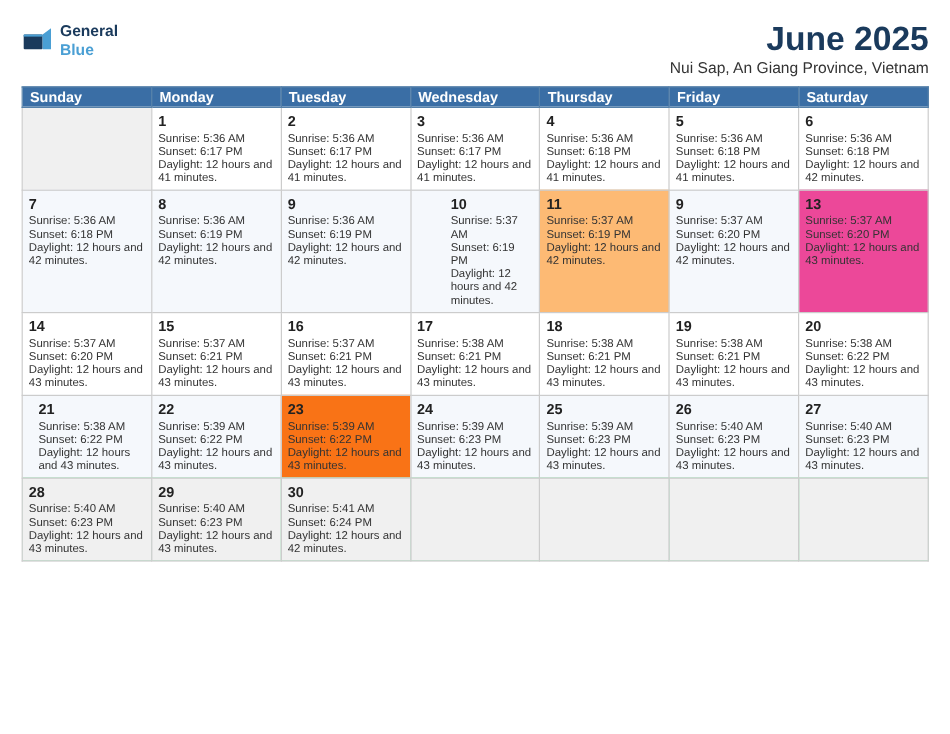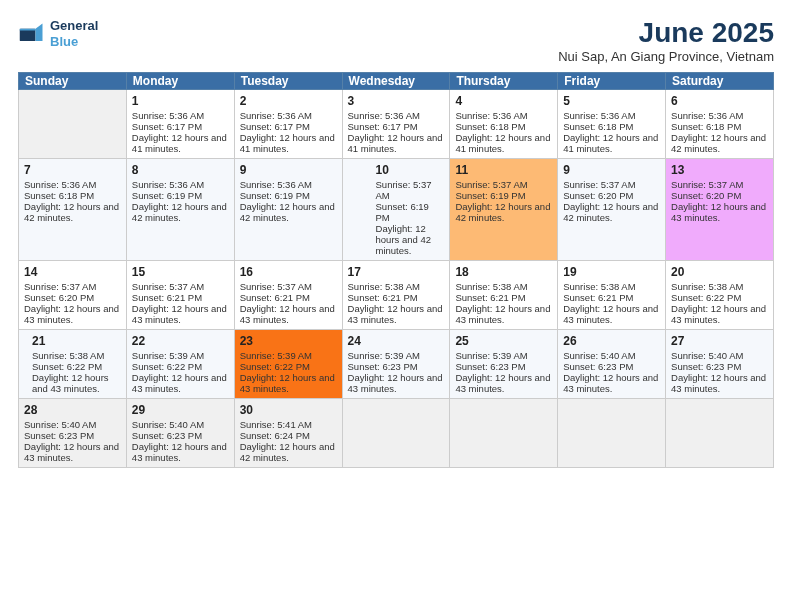--- a/index.html
+++ b/index.html
@@ -197,21 +197,21 @@
             <div>Sunrise: 5:37 AM</div>
             <div>Sunset: 6:19 PM</div>
             <div>Daylight: 12 hours and 42 minutes.</div>
           </td>
           <td style="background: rgb(245, 248, 252);">
             <span class="day-num">9</span>
             <div>Sunrise: 5:37 AM</div>
             <div>Sunset: 6:20 PM</div>
             <div>Daylight: 12 hours and 42 minutes.</div>
           </td>
-          <td style="background: #f0abfc;">
+          <td style="background: #ec4899;">
             <span class="day-num">13</span>
             <div>Sunrise: 5:37 AM</div>
             <div>Sunset: 6:20 PM</div>
             <div>Daylight: 12 hours and 43 minutes.</div>
           </td>
         </tr>
         <tr>
           <td>
             <span class="day-num">14</span>
             <div>Sunrise: 5:37 AM</div>

